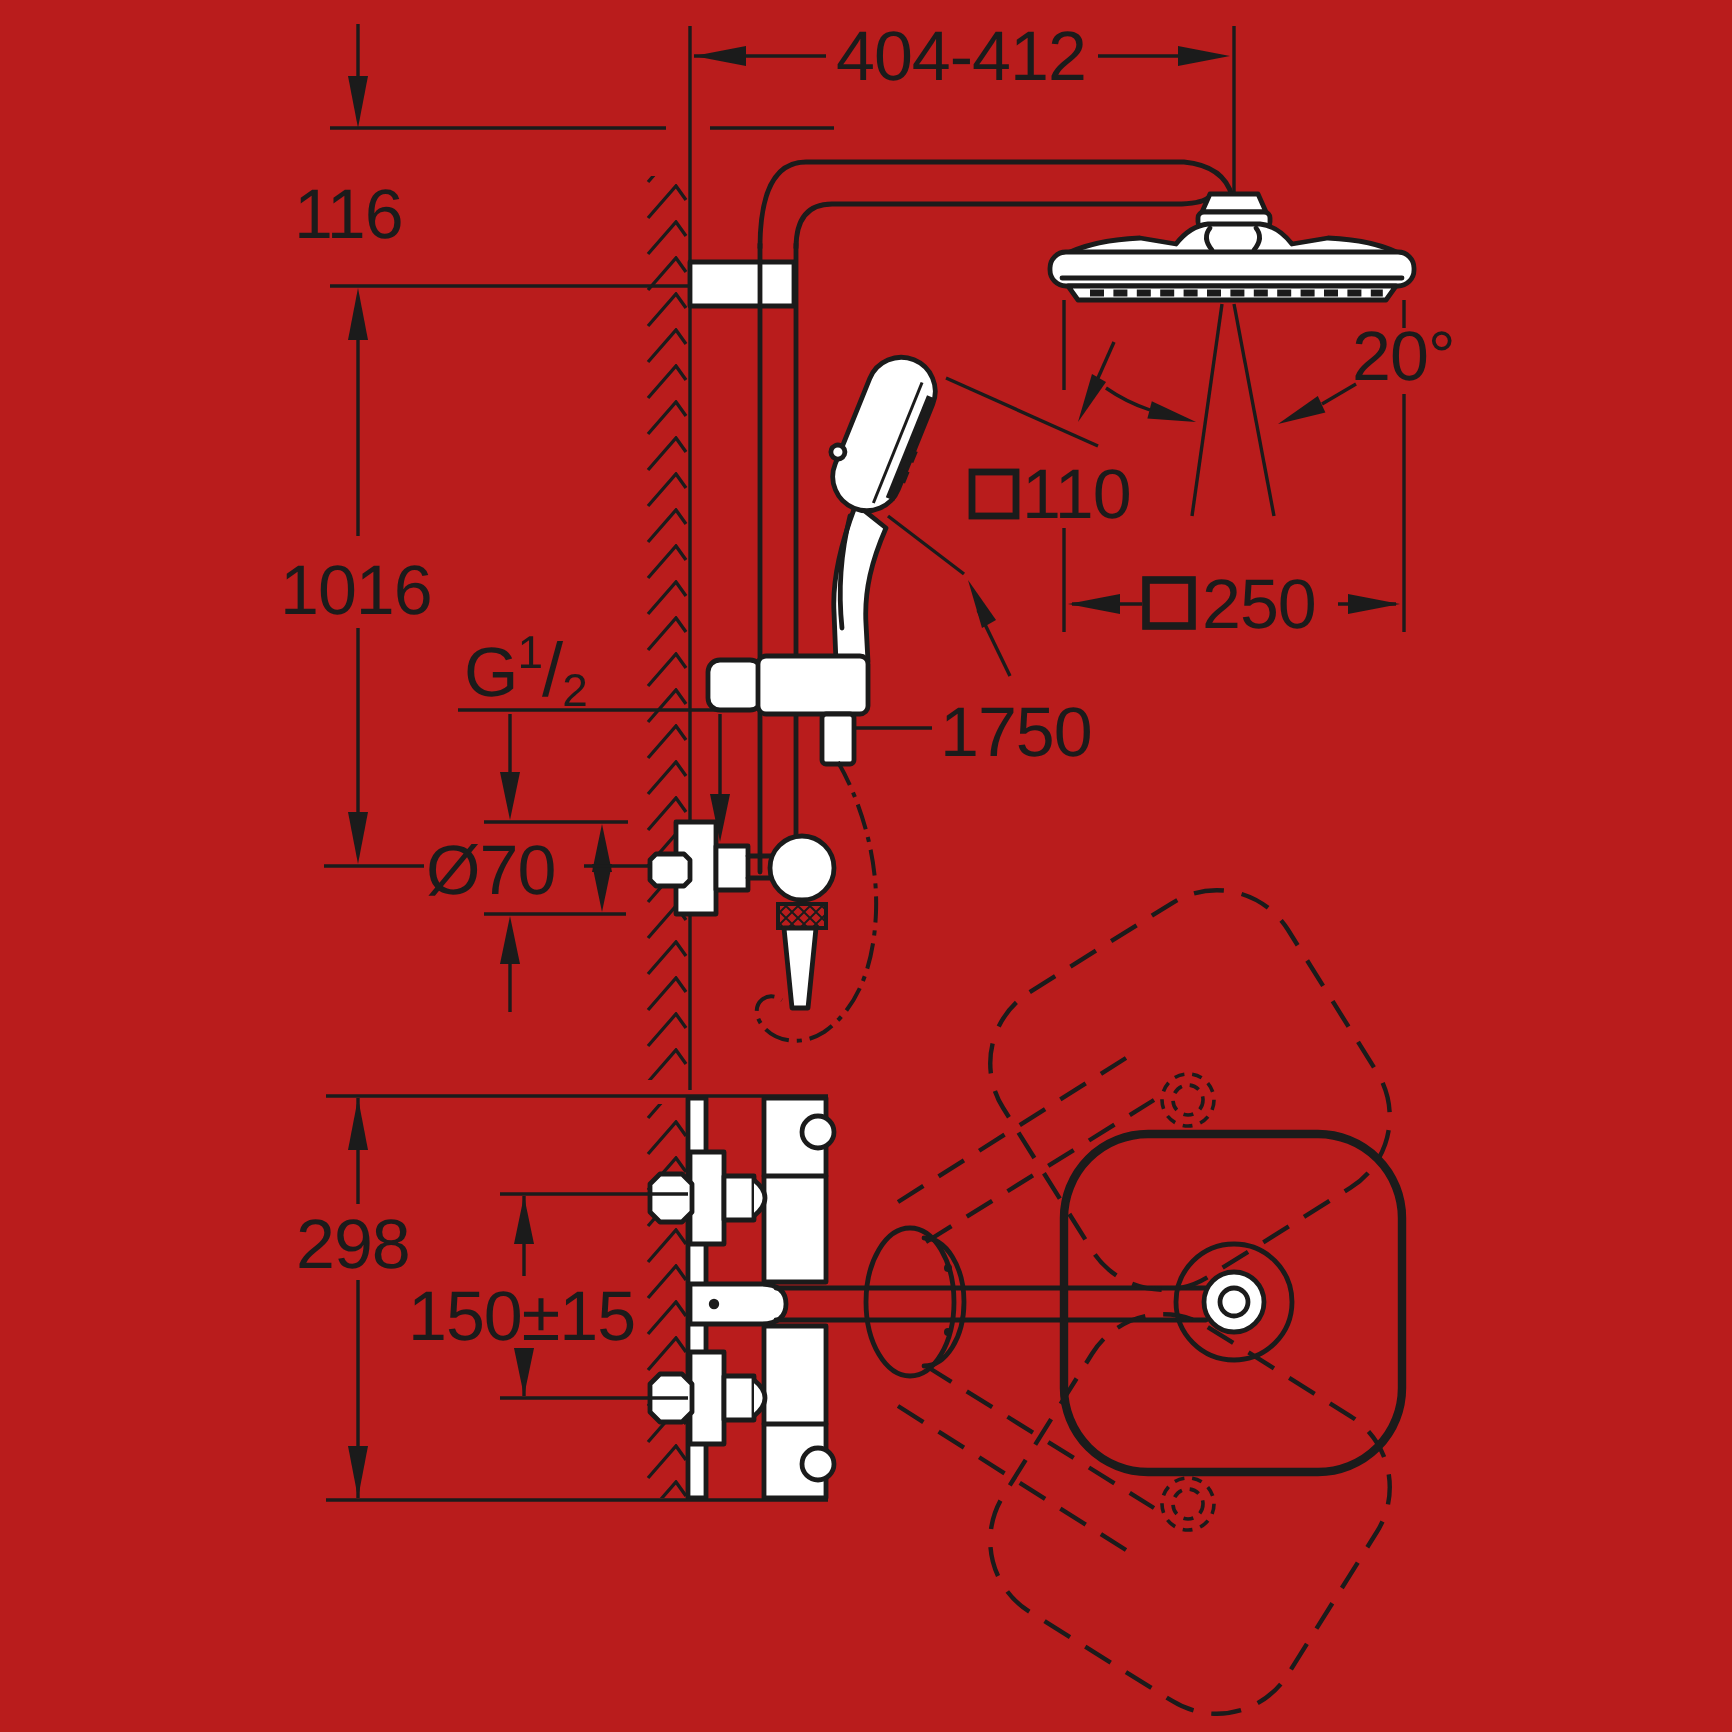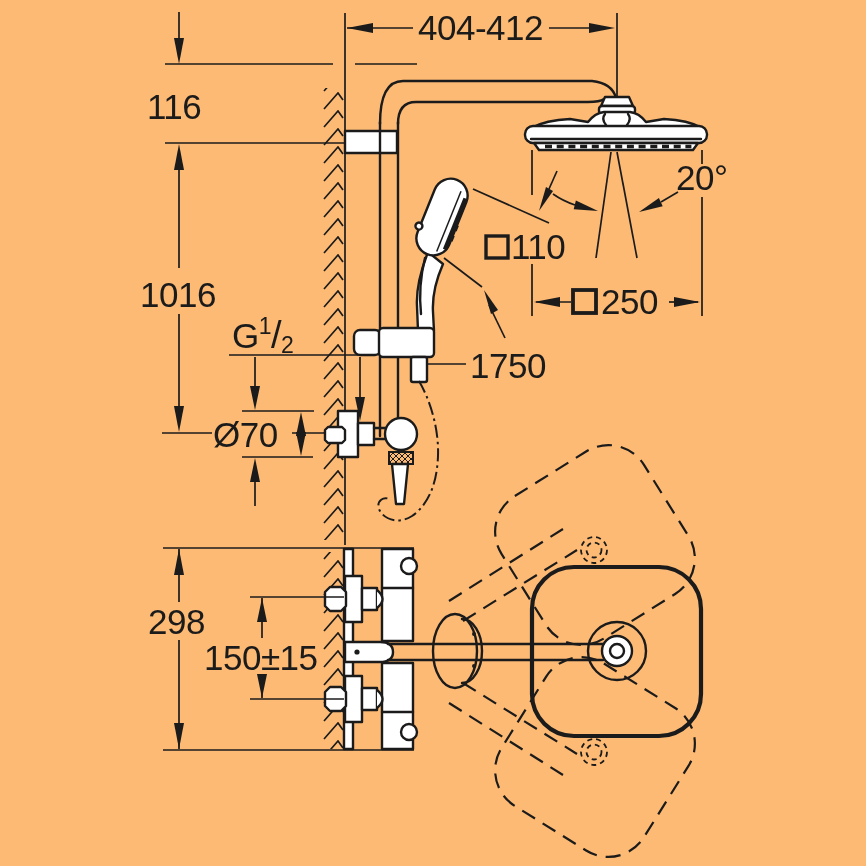--- a/index.html
+++ b/index.html
@@ -1,17 +1,17 @@
 <!DOCTYPE html>
 <html><head>
 <meta charset="utf-8">
 <style>
   html,body { margin:0; padding:0; background:#ffffff; }
   .canvas {
-    position:relative; width:866px; height:866px; background:#fdba74;
+    position:relative; width:866px; height:866px; background:#b91c1c;
     font-family:"Liberation Sans", sans-serif; overflow:hidden;
   }
   svg { display:block; }
   svg text {
     font-family:"Liberation Sans", sans-serif;
     fill:#1b1b1b;
     font-size:35px;
     letter-spacing:-0.5px;
   }
   .ink   { stroke:#1b1b1b; fill:none; stroke-width:2.4; stroke-linecap:round; stroke-linejoin:round; }

